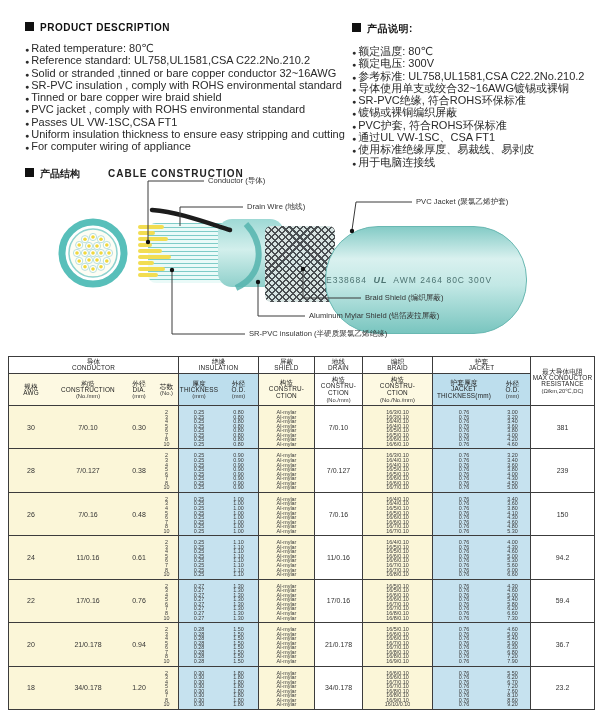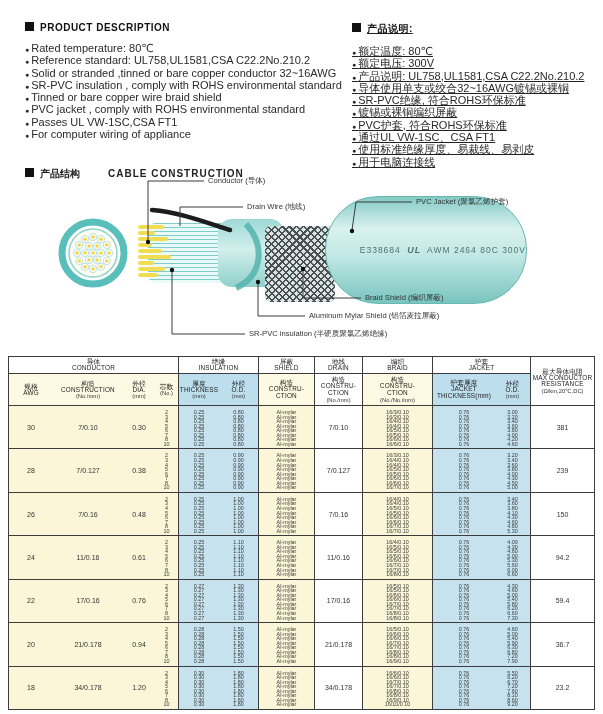--- a/index.html
+++ b/index.html
@@ -3,39 +3,39 @@
 <meta charset="utf-8">
 <style>
   html,body{margin:0;padding:0;background:#fff;}
   .page{position:relative;width:603px;height:714px;background:#fff;overflow:hidden;
         font-family:"Liberation Sans","DejaVu Sans",sans-serif;color:#222;}
   
   .sec-title{font-size:10px;font-weight:bold;color:#111;letter-spacing:.5px;}
   .sq{display:inline-block;width:9px;height:9px;background:#111;margin-right:6px;}
   .desc{position:absolute;top:22px;}
   .desc-left{left:25px;width:322px;}
-  .desc-right{left:352px;width:246px;text-decoration:underline;}
+  .desc-right{left:352px;width:246px;}
   .desc ul{list-style:none;margin:10px 0 0 0;padding:0;}
   .desc li{font-size:11px;line-height:11.3px;color:#2a2a2a;white-space:nowrap;}
   .desc li::before{content:"● ";font-size:7px;}
   
   .cons-title{position:absolute;left:25px;top:167px;font-size:10px;font-weight:bold;}
   .cons-title .en{margin-left:28px;letter-spacing:1px;}
   .lbl{position:absolute;font-size:7.6px;color:#333;white-space:nowrap;}
   .bundle{position:absolute;left:148px;top:223px;width:132px;height:60px;border-radius:8px;
           background:repeating-linear-gradient(180deg,#7fccc8 0 1px,#eafaf8 1px 4px);}
   .tip{position:absolute;height:4px;background:#f2dd52;border-radius:2px;}
   .mylar{position:absolute;left:218px;top:219px;width:66px;height:68px;border-radius:14px;
          background:linear-gradient(180deg,#9ed9d5,#d2efec 45%,#8fd0cb);}
   .braid{position:absolute;left:265px;top:226px;width:70px;height:76px;border-radius:6px;
          background:repeating-linear-gradient(45deg,#4a4f52 0 1.5px,transparent 1.5px 5px),
                     repeating-linear-gradient(-45deg,#4a4f52 0 1.5px,transparent 1.5px 5px),#d8e4e2;}
-  .jacket{position:absolute;left:325px;top:196px;width:200px;height:106px;border-radius:53px;
+  .jacket{position:absolute;left:325px;top:226px;width:200px;height:106px;border-radius:53px;
           background:linear-gradient(180deg,#84cbc6 0%,#d9f1ef 30%,#c2e8e5 55%,#79c5bf 100%);
-          border:1px solid #69b8b2;display:flex;align-items:center;justify-content:flex-end;}
+          border:1px solid #69b8b2;display:flex;align-items:center;justify-content:flex-start;}
   .jacket-print{font-size:8.5px;color:#4d7472;letter-spacing:1px;white-space:nowrap;}
   .ul-mark{font-weight:bold;font-style:italic;font-size:9px;margin:0 3px;}
   .overlay{position:absolute;left:0;top:0;width:603px;height:714px;pointer-events:none;}
   
   .tbl{position:absolute;left:8px;top:356px;width:587px;height:354px;display:flex;flex-direction:column;
        border:1.5px solid #3c3c3c;box-sizing:border-box;}
   .trow{display:grid;grid-template-columns:44px 70px 32px 24px 40px 40px 56px 48px 70px 62px 36px auto;}
   .hdr{height:48px;grid-template-rows:17px 31px;border-bottom:1.5px solid #3c3c3c;}
   .cell{box-sizing:border-box;display:flex;flex-direction:column;align-items:center;justify-content:center;
         text-align:center;overflow:hidden;}
@@ -60,30 +60,31 @@
   <div class="desc desc-left">
     <div class="sec-title"><span class="sq"></span><span>PRODUCT  DESCRIPTION</span></div>
     <ul>
       <li>Rated temperature: 80℃</li>
       <li>Reference standard: UL758,UL1581,CSA C22.2No.210.2</li>
       <li>Solid or stranded ,tinned or bare copper conductor 32~16AWG</li>
       <li>SR-PVC insulation , comply with ROHS environmental standard</li>
       <li>Tinned or bare copper wire braid shield</li>
       <li>PVC jacket , comply with ROHS environmental standard</li>
       <li>Passes UL VW-1SC,CSA FT1</li>
+      <li>Uniform insulation thickness to ensure easy stripping and cutting</li>
       <li>For computer wiring of appliance</li>
     </ul>
   </div>
 
   <div class="desc desc-right">
     <div class="sec-title"><span class="sq"></span><span>产品说明:</span></div>
     <ul>
       <li>额定温度: 80℃</li>
       <li>额定电压: 300V</li>
-      <li>产品说明: UL758,UL1581,CSA C22.2No.210.2</li>
+      <li>参考标准: UL758,UL1581,CSA C22.2No.210.2</li>
       <li>导体使用单支或绞合32~16AWG镀锡或裸铜</li>
       <li>SR-PVC绝缘, 符合ROHS环保标准</li>
       <li>镀锡或裸铜编织屏蔽</li>
       <li>PVC护套, 符合ROHS环保标准</li>
       <li>通过UL VW-1SC、CSA FT1</li>
       <li>使用标准绝缘厚度、易裁线、易剥皮</li>
       <li>用于电脑连接线</li>
     </ul>
   </div>
 

